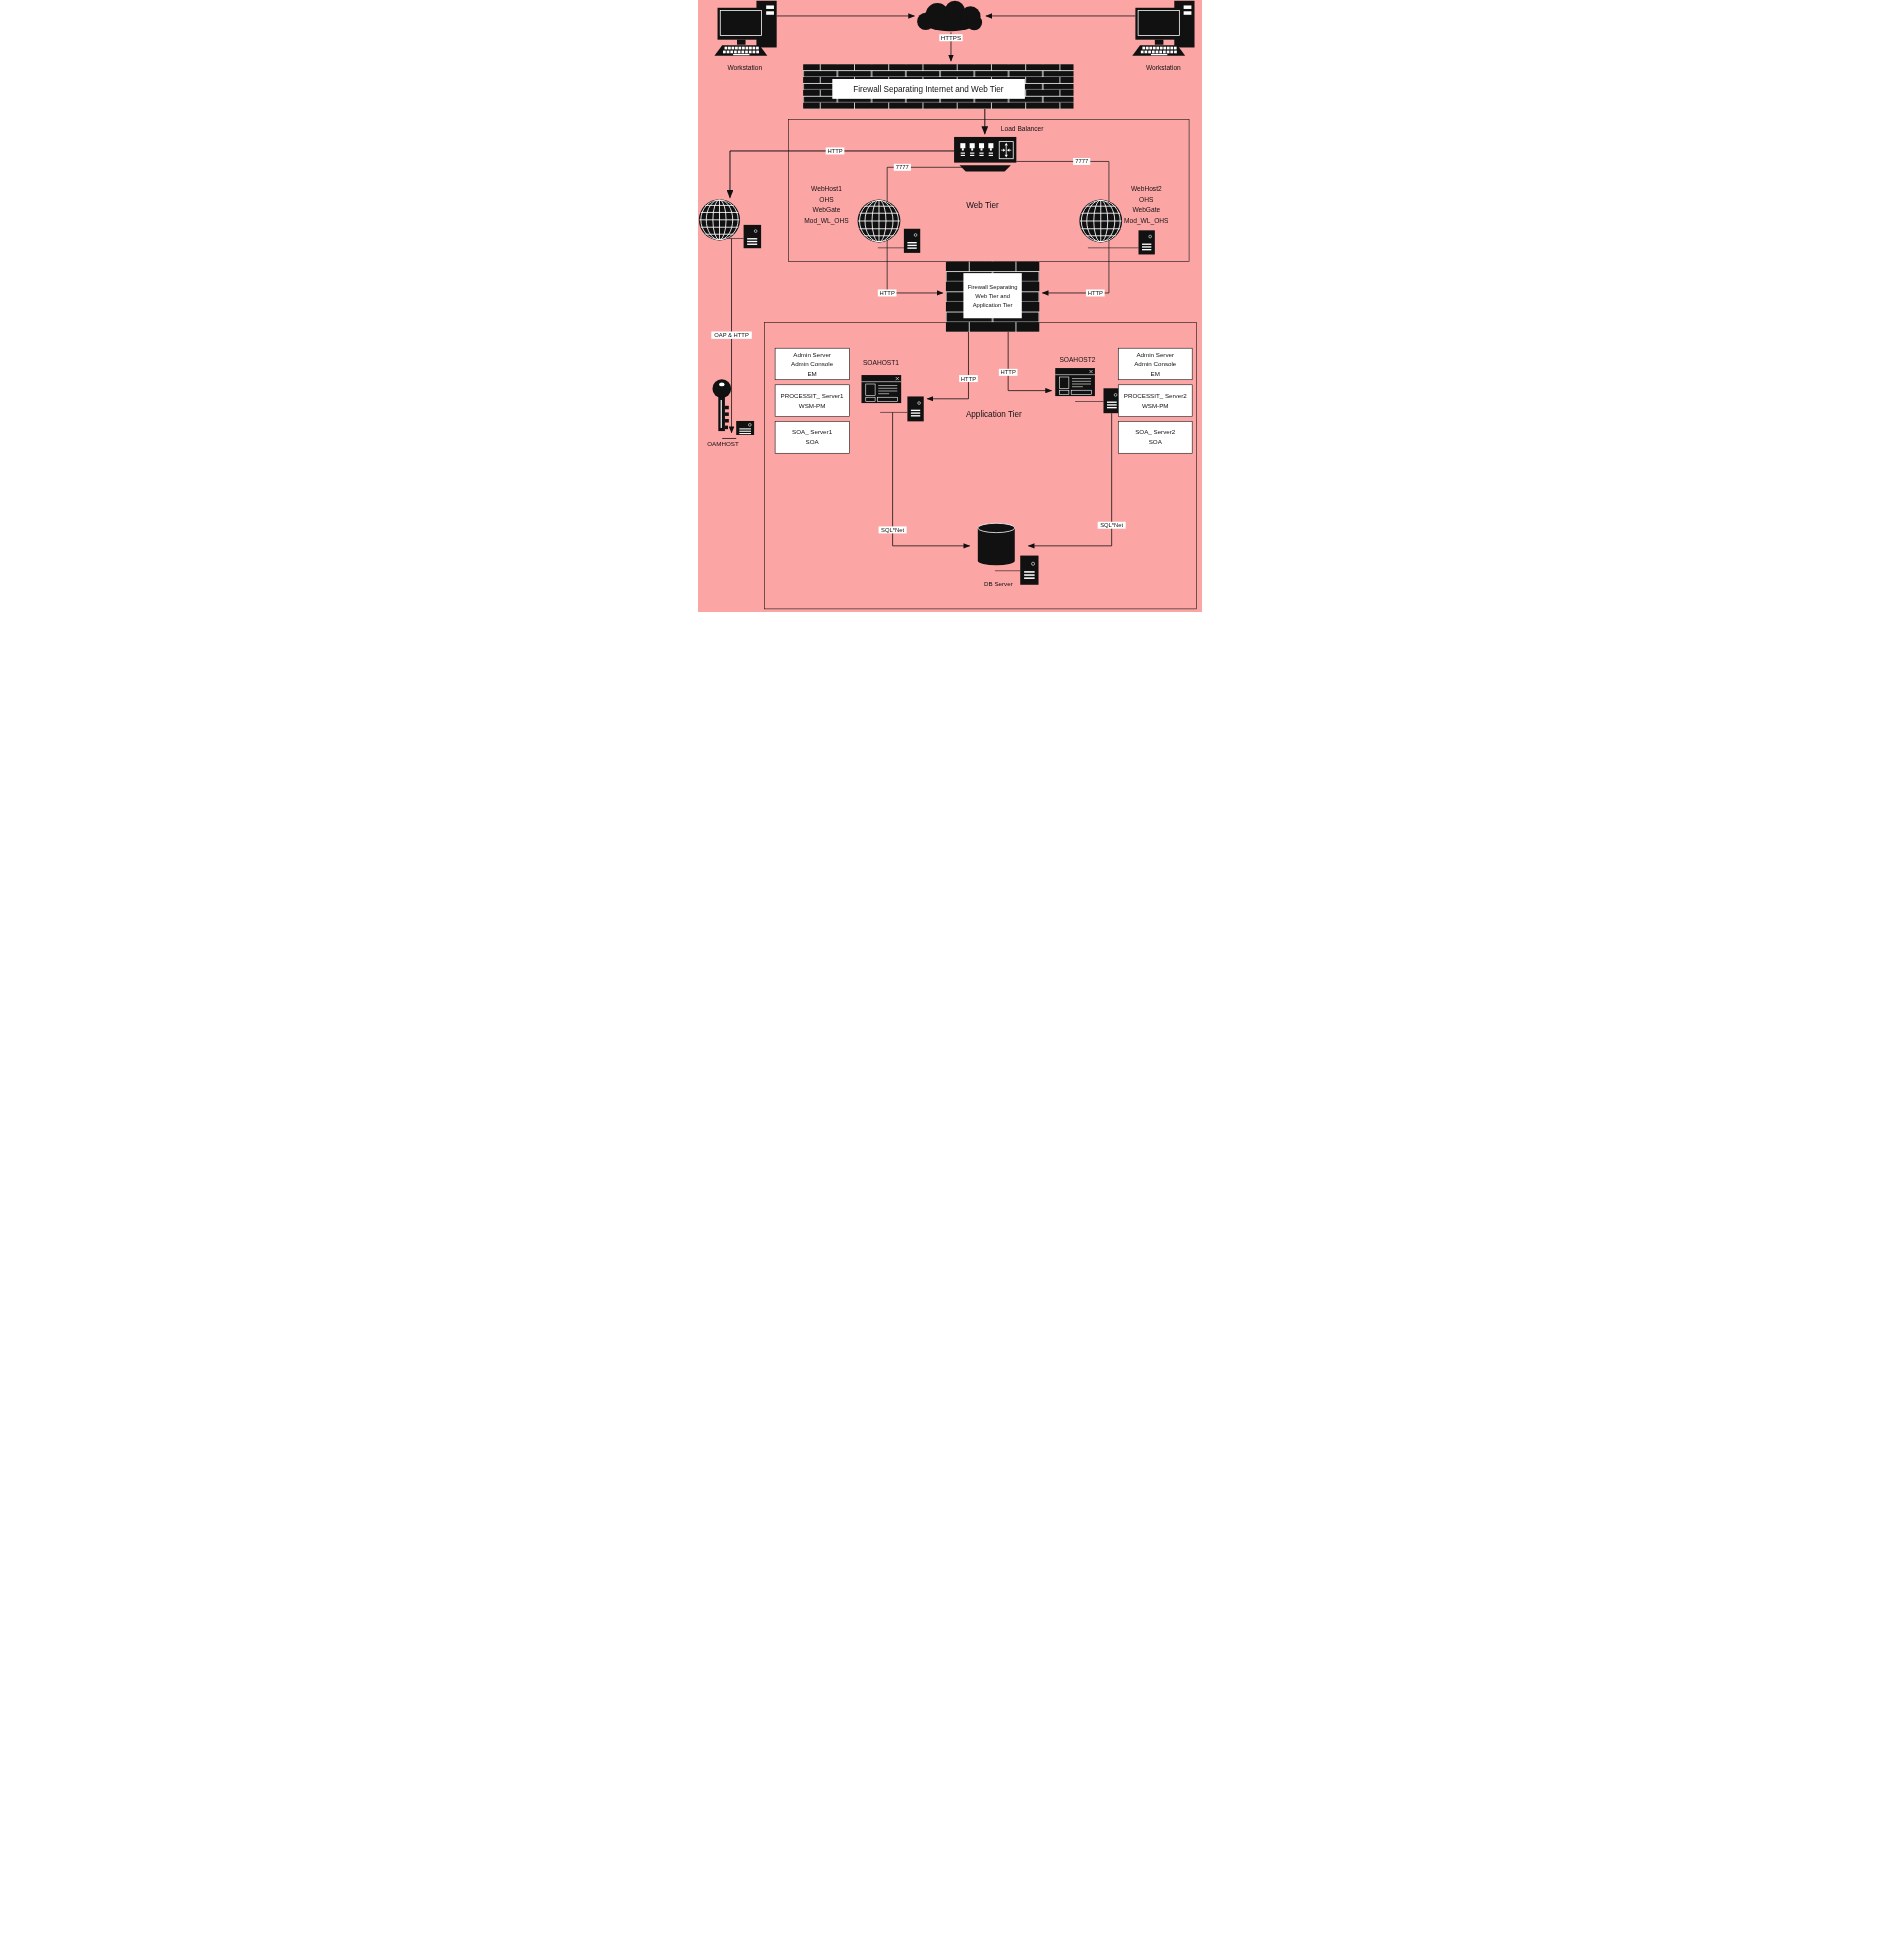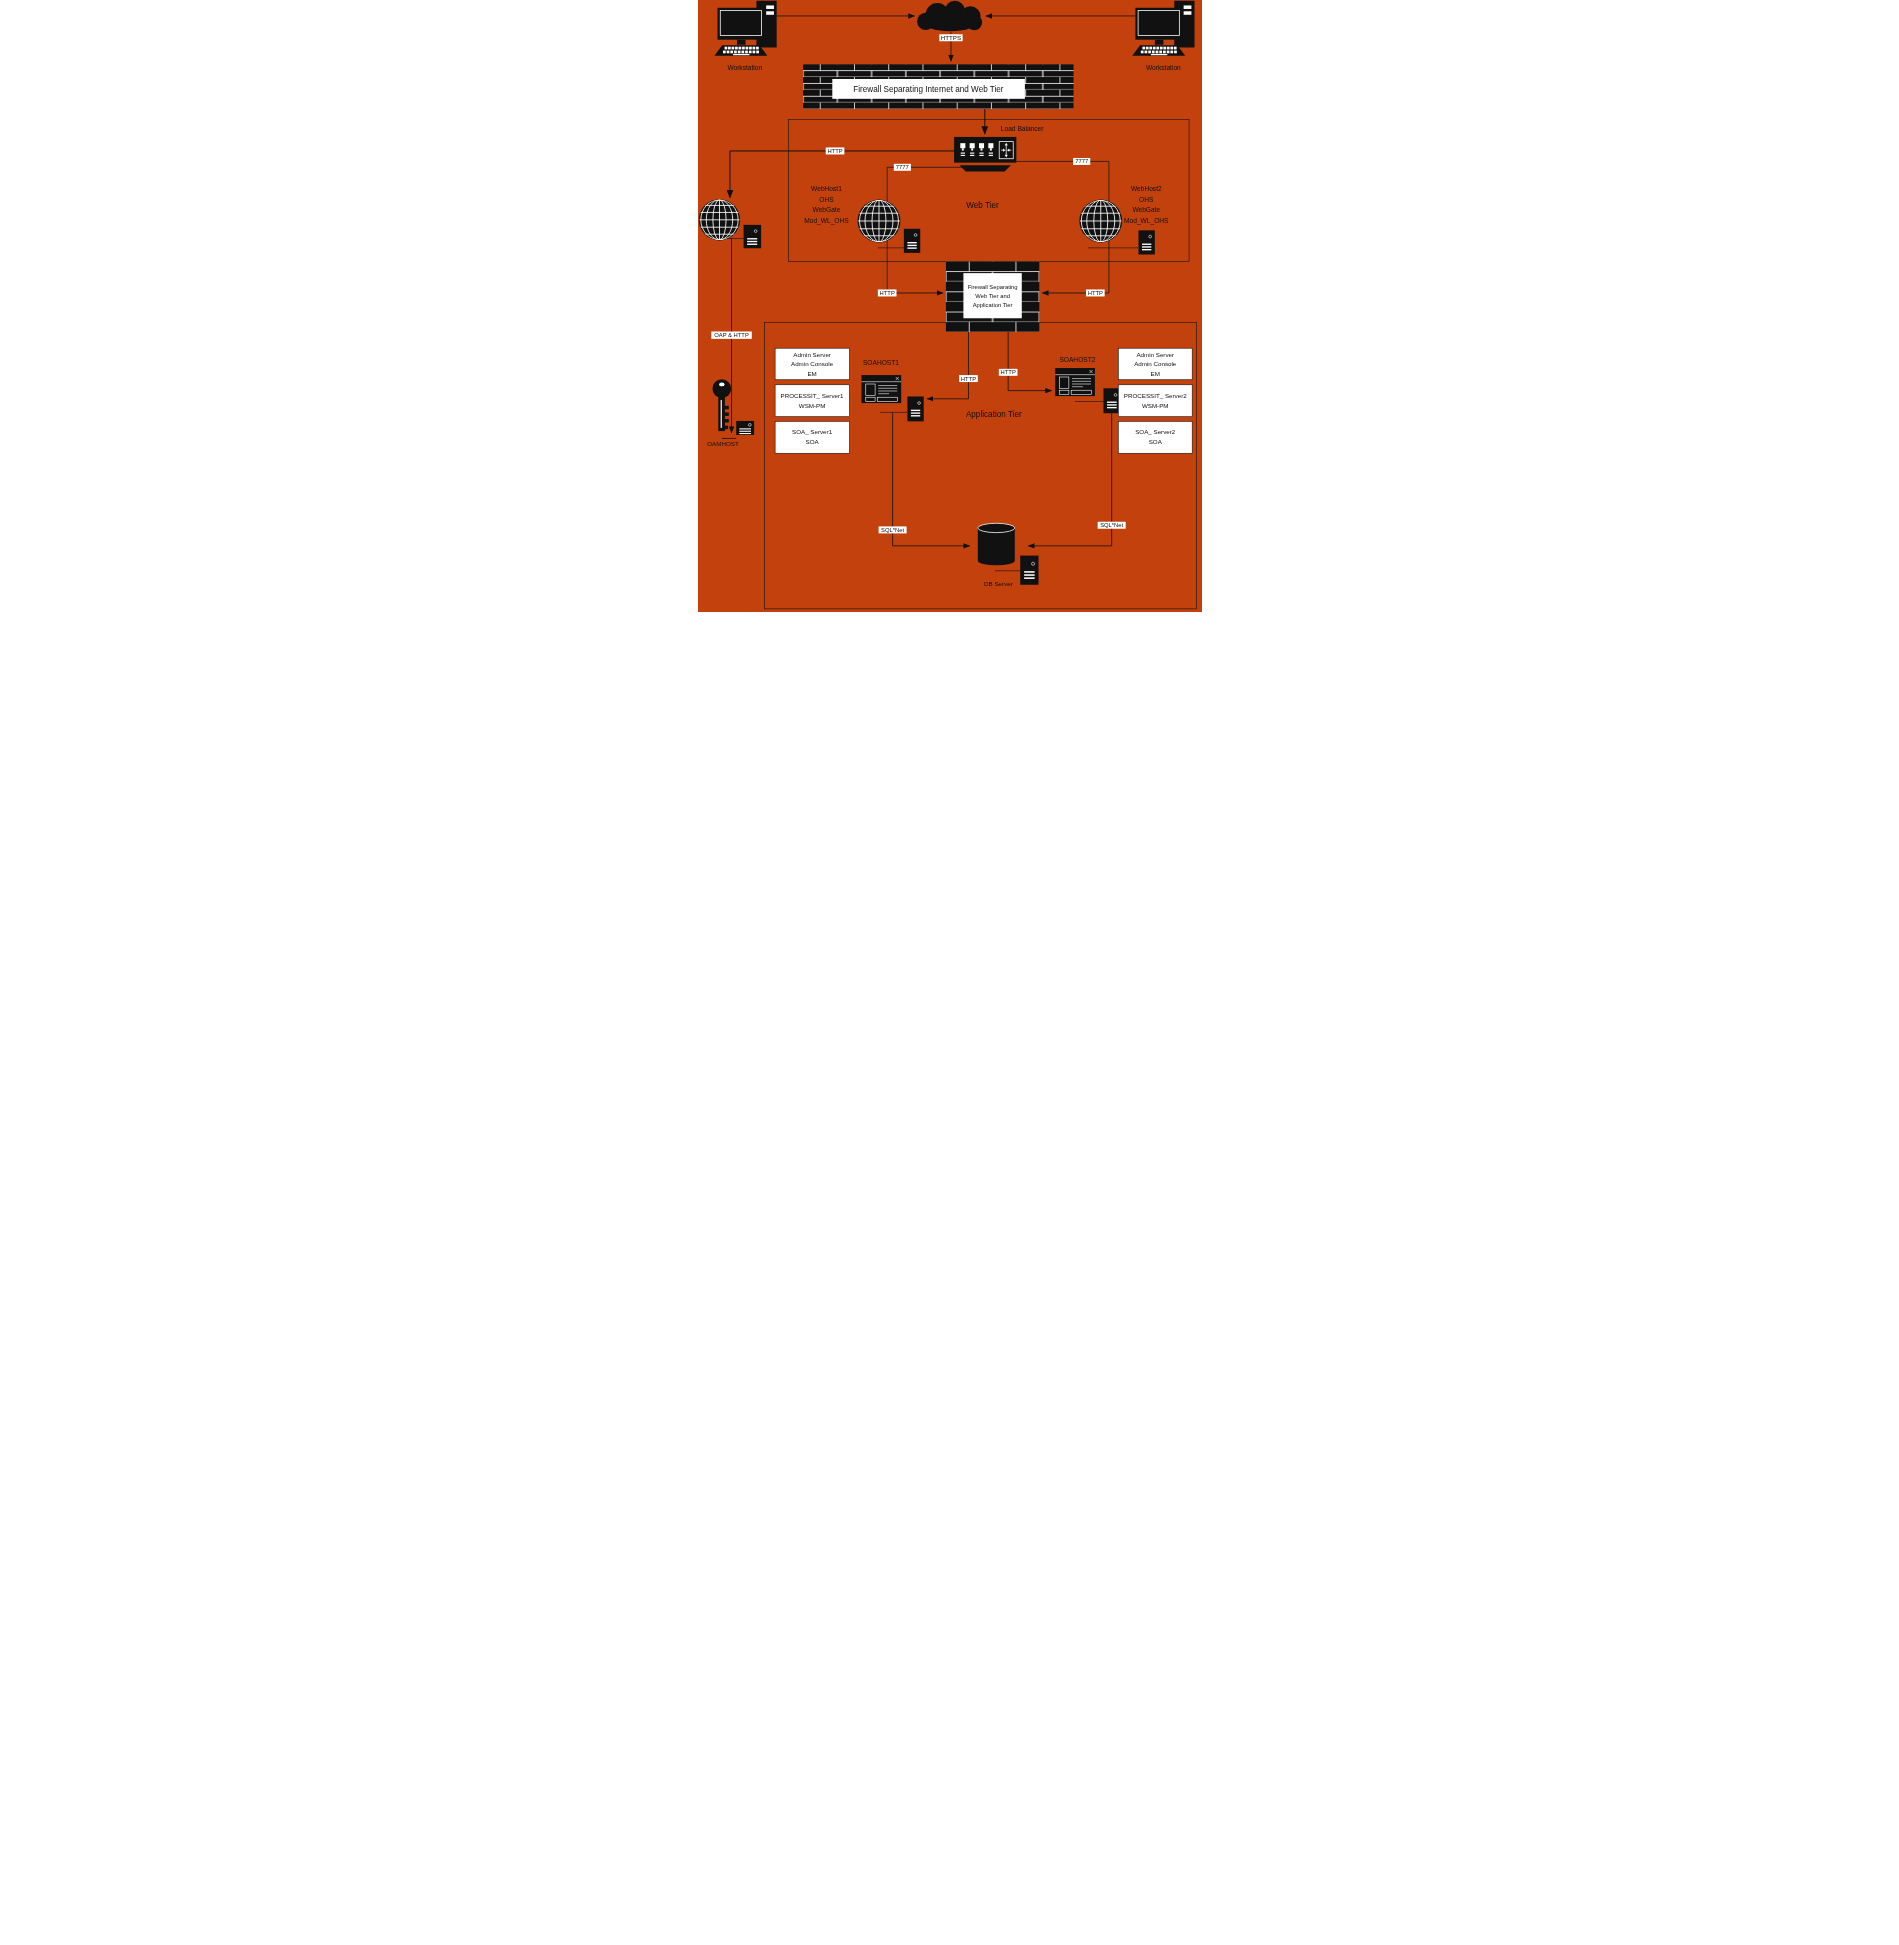--- a/index.html
+++ b/index.html
@@ -1,16 +1,16 @@
 <!DOCTYPE html>
 <html style="font-size:6.2px"><head>
 <meta charset="utf-8">
 <style>
   html,body{margin:0;padding:0;background:#ffffff;}
-  .canvas{width:504px;height:612px;position:relative;margin:0 auto;background:#c2410c;text-decoration:underline;}
+  .canvas{width:504px;height:612px;position:relative;margin:0 auto;background:#fca5a5;text-decoration:underline;}
   svg{display:block;}
   text{font-family:"Liberation Sans",sans-serif;fill:#111;}
   .lbl{text-anchor:middle;}
   .ink{stroke:#111;fill:none;}
   .thin{stroke-width:1.5;}
   .mid{stroke-width:2;}
   .thick{stroke-width:2.5;}
   .wire{stroke-width:1.8;}
 </style>
 </head>

